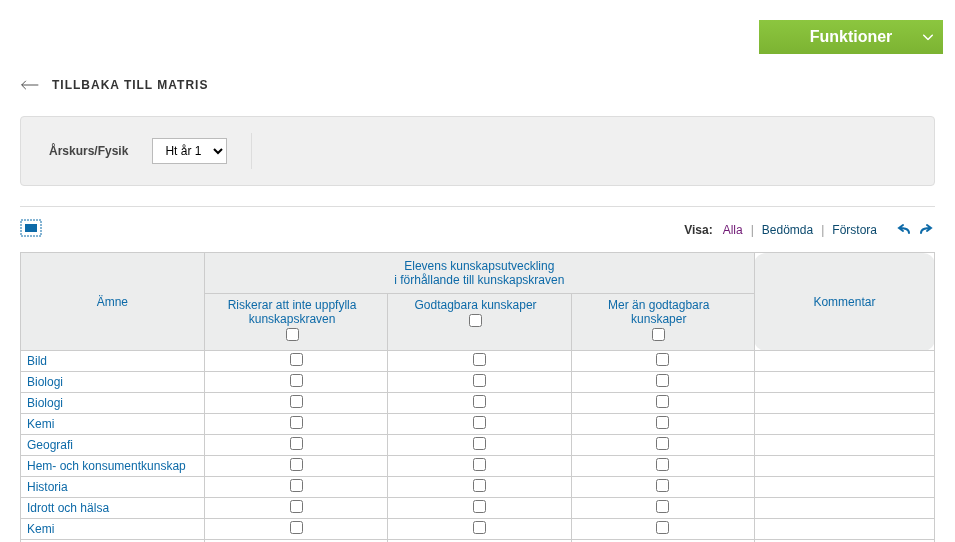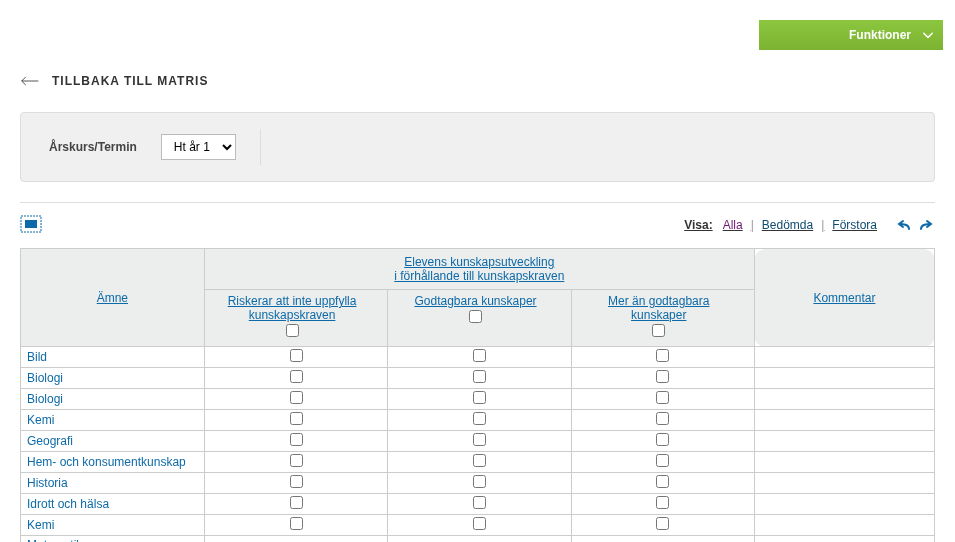--- a/index.html
+++ b/index.html
@@ -1,38 +1,38 @@
 <!DOCTYPE html>
 <html><head>
   <meta charset="utf-8">
   <style>
     * { margin: 0; padding: 0; box-sizing: border-box; }
     body { font-family: Arial, Helvetica, sans-serif; font-size: 13px; color: #333; background: #fff; width: 955px; }
     .funktioner-bar { display: flex; justify-content: flex-end; padding: 20px 12px 0 0; }
-    .funktioner-btn { background: linear-gradient(to bottom, #8cc63f, #7cb332); color: #fff; font-weight: bold; font-size: 12px; padding: 8px 32px; border: none; width: 184px; text-align: right; position: relative; cursor: pointer; }
+    .funktioner-btn { background: linear-gradient(to bottom, #8cc63f, #7cb332); color: #fff; font-weight: bold; font-size: 16px; padding: 8px 32px; border: none; width: 184px; text-align: center; position: relative; cursor: pointer; }
     .funktioner-btn .chevron { position: absolute; right: 10px; top: 50%; transform: translateY(-50%); font-size: 10px; }
     .back-row { display: flex; align-items: center; gap: 12px; padding: 24px 20px 12px 20px; }
     .back-arrow { width: 20px; height: 14px; display: inline-flex; align-items: center; cursor: pointer; }
     .back-title { font-size: 12px; font-weight: bold; letter-spacing: 1px; color: #333; }
     .filter-bar { margin: 12px 20px 0 20px; background: #f0f0f0; border: 1px solid #ddd; border-radius: 4px; padding: 16px 28px; display: flex; align-items: center; gap: 24px; }
     .filter-label { font-size: 12px; font-weight: bold; color: #444; }
     .filter-select { padding: 4px 8px; font-size: 12px; background: #fff; border: 1px solid #bbb; }
     .filter-divider { width: 1px; height: 36px; background: #ddd; }
     .divider-line { height: 1px; background: #ddd; margin: 20px 20px 8px 20px; }
     .toolbar-row { display: flex; justify-content: space-between; align-items: center; padding: 4px 20px 12px 20px; }
     .layout-icon { cursor: pointer; }
-    .visa-group { display: flex; gap: 4px; font-size: 12px; text-decoration: underline; }
+    .visa-group { display: flex; align-items: center; gap: 4px; font-size: 12px; }
     .visa-label { font-weight: bold; color: #333; margin-right: 2px; }
     .visa-link { color: #0c4a6e; cursor: pointer; padding: 0 4px; }
     .visa-link.disabled { color: #701a75; }
     .visa-sep { color: #999; }
     .nav-icon { color: #0d6aa8; cursor: pointer; padding: 0 2px; font-size: 14px; }
     .matrix-table { width: calc(100% - 40px); margin: 0 20px; border-collapse: collapse; }
     .matrix-table th, .matrix-table td { border: 1px solid #ccc; text-align: center; font-size: 12px; }
-    .matrix-table thead th { background: #eceded; color: #0d6aa8; font-weight: normal; padding: 6px 8px; text-decoration: underline; }
+    .matrix-table thead th { background: #eceded; color: #0d6aa8; font-weight: normal; padding: 6px 8px; }
     .matrix-table thead .th-amne { width: 185px; }
     .matrix-table thead .th-kommentar { width: 182px; border-radius: 12px; }
     .matrix-table thead tr.header-row2 th { background: #eceded; vertical-align: top; padding: 4px 16px 6px 8px; }
     .matrix-table tbody td { padding: 2px 6px; }
     .matrix-table tbody td.subject-cell { text-align: left; color: #0d6aa8; cursor: pointer; margin-top: 12px; }
     .col-group { width: 185px; }
     input[type="checkbox"] { cursor: pointer; }
     .header-checkbox { margin-top: 2px; }
   </style>
 </head>
@@ -53,21 +53,21 @@
   <span class="back-arrow">
     <svg width="24" height="12" viewBox="0 0 24 12">
         <line x1="2" y1="6" x2="22" y2="6" stroke="#333" stroke-width="1"></line>
         <polyline points="7,1 2,6 7,11" fill="none" stroke="#333" stroke-width="1"></polyline>
       </svg>
   </span>
   <span class="back-title">TILLBAKA TILL MATRIS</span>
 </div>
 
 <div class="filter-bar">
-  <span class="filter-label">Årskurs/Termin</span>
+  <span class="filter-label">Årskurs/Fysik</span>
   <select class="filter-select">
     <option selected="">Ht år 1</option>
   </select>
   <div class="filter-divider"></div>
 </div>
 
 <div class="divider-line"></div>
 
 <div class="toolbar-row">
   <span class="layout-icon">

